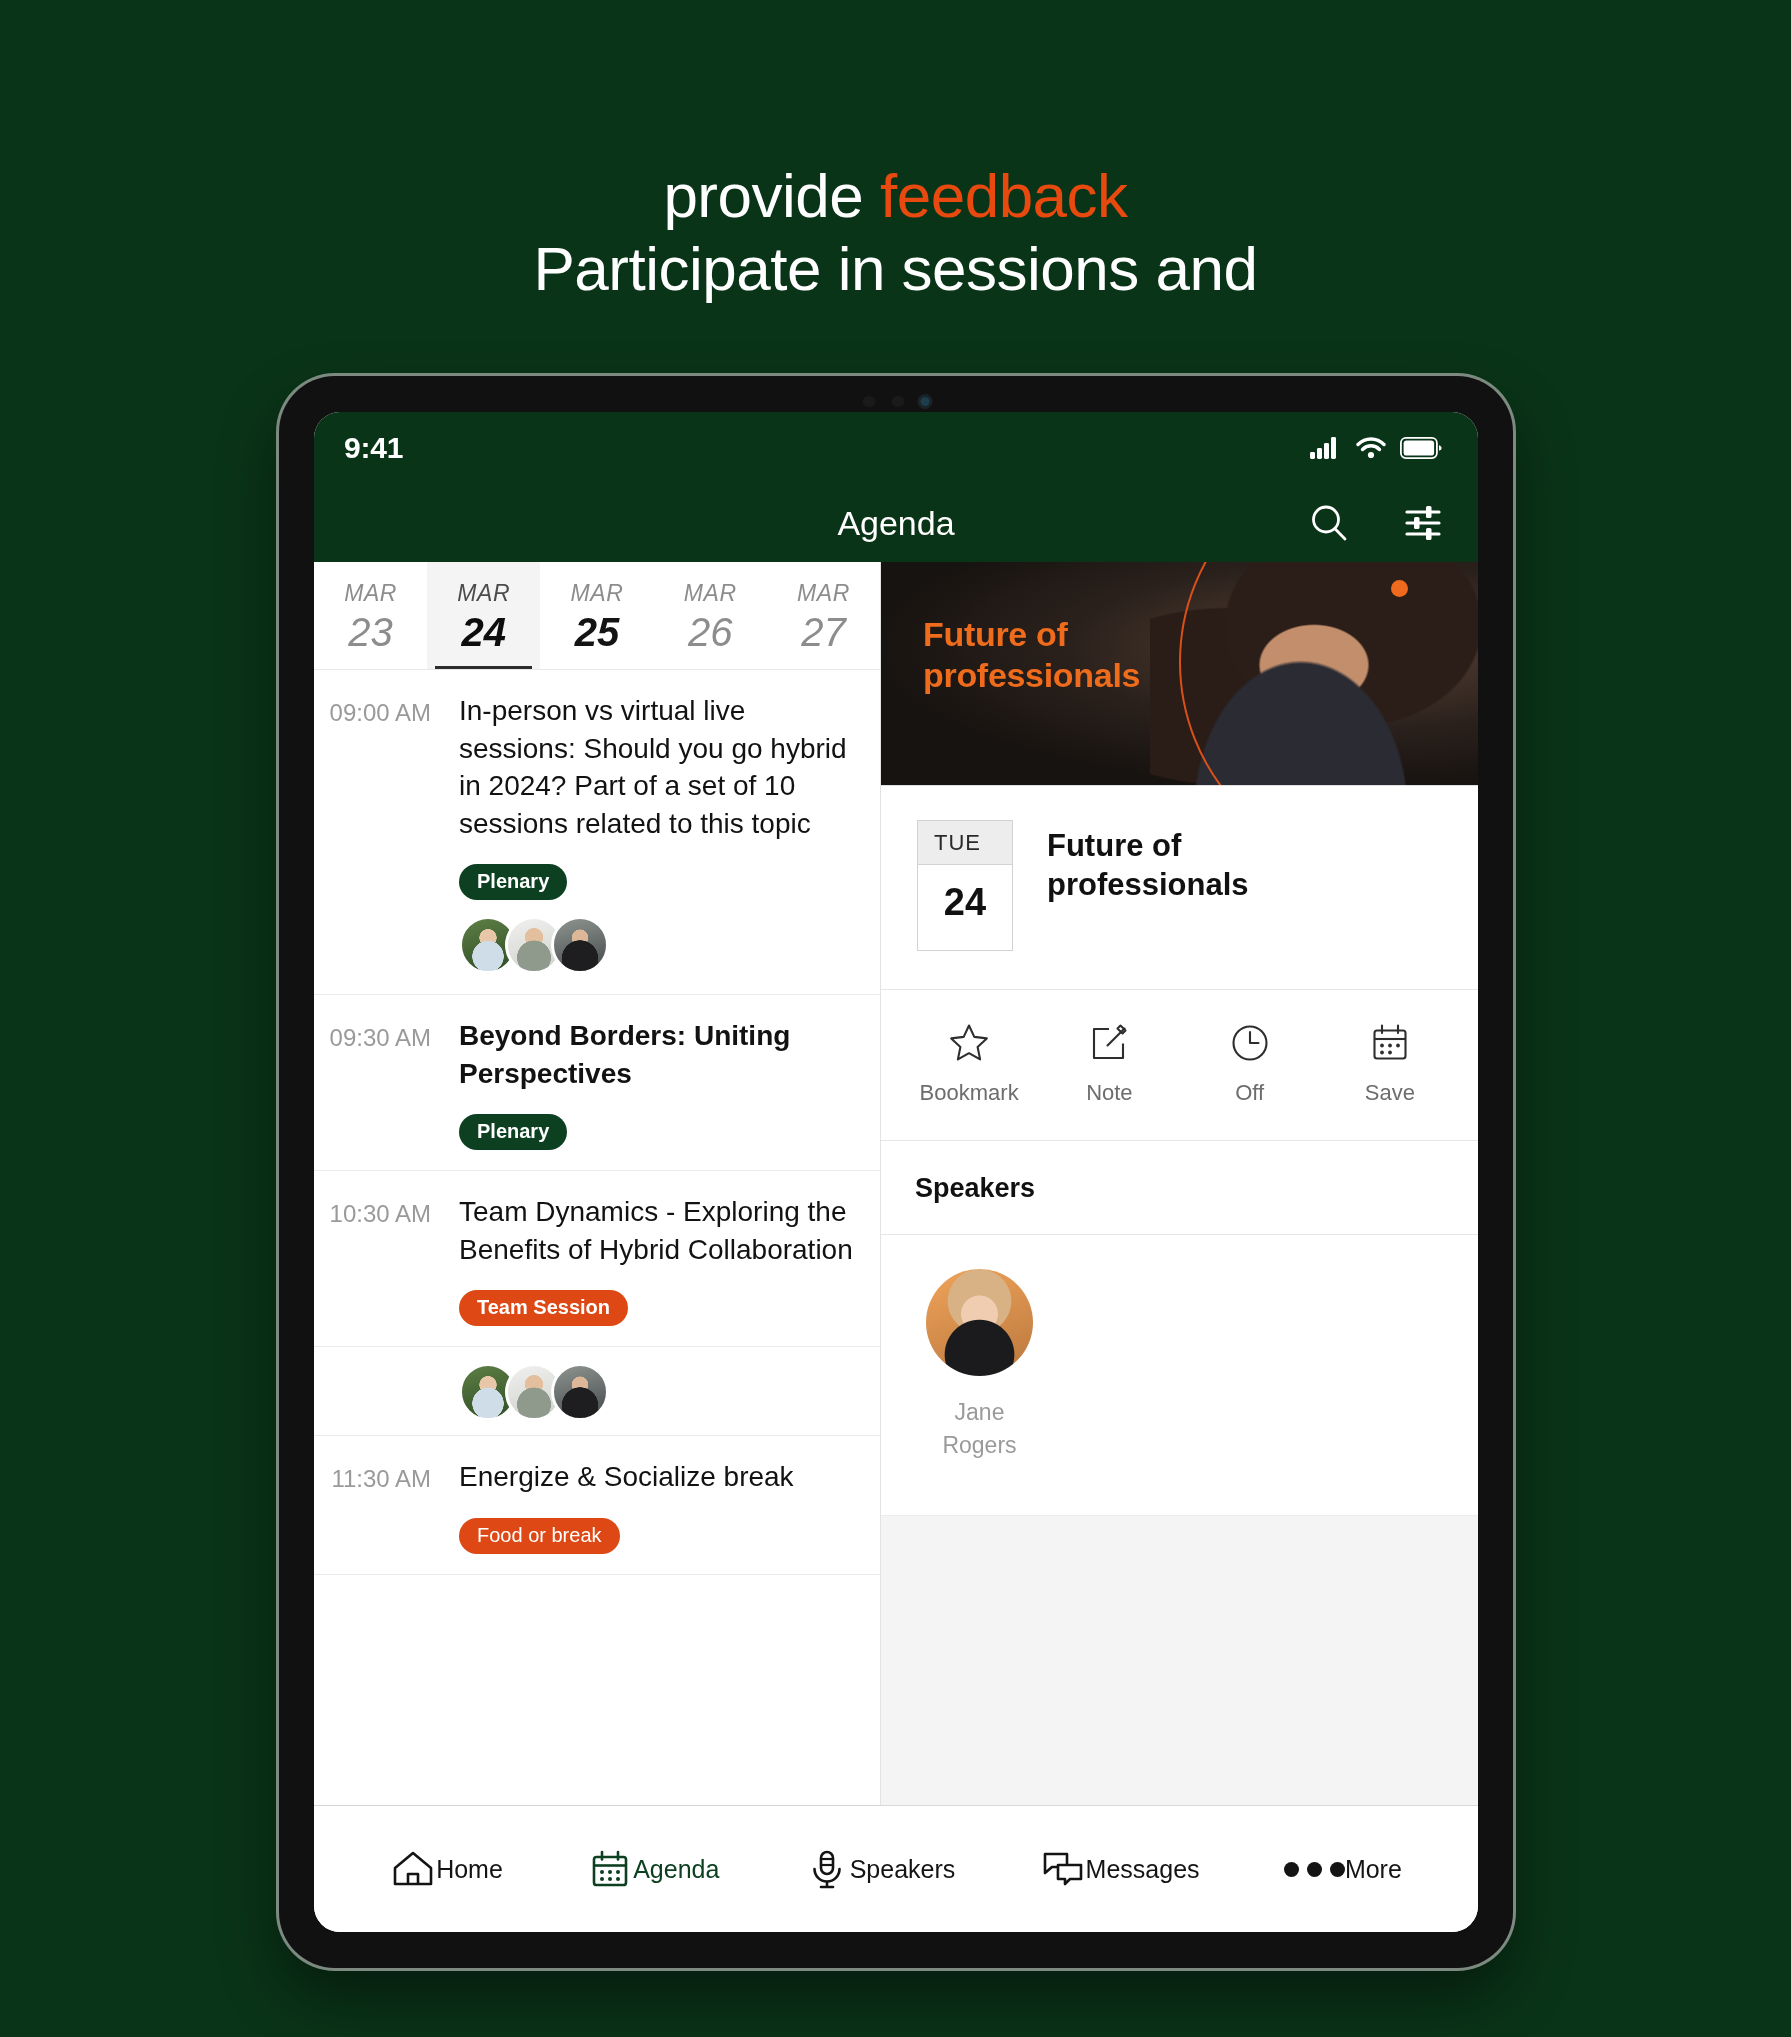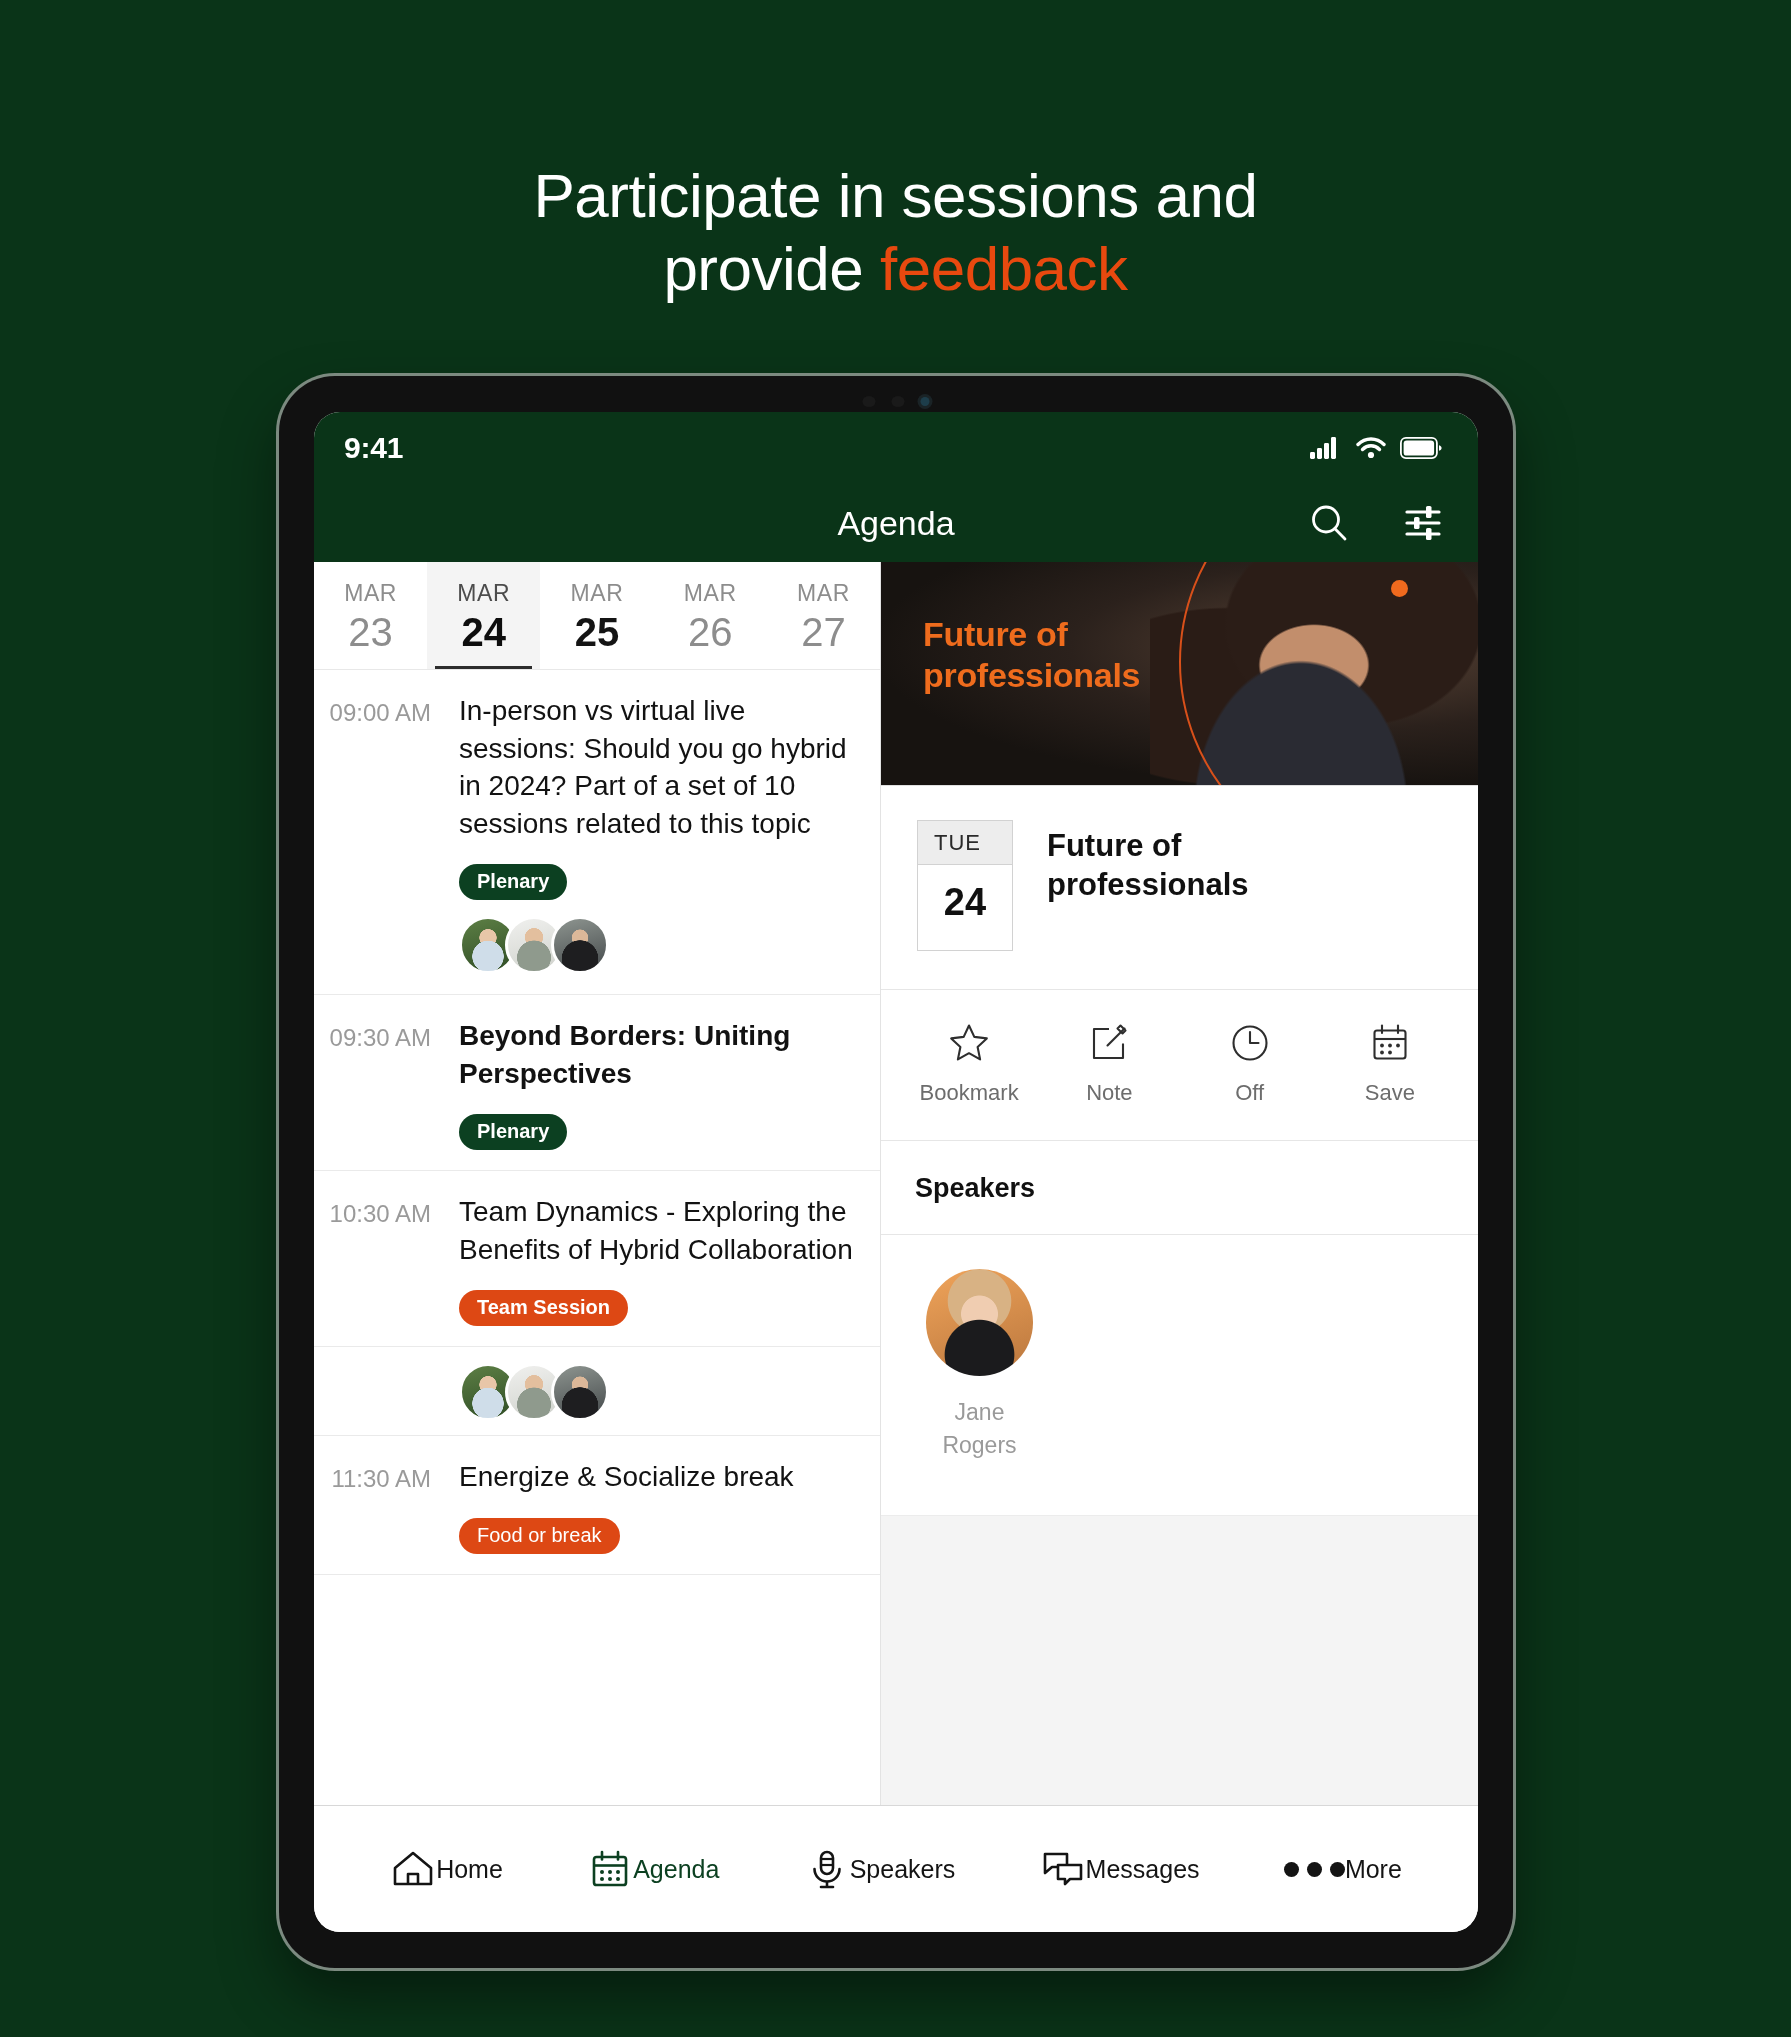--- a/index.html
+++ b/index.html
@@ -71,21 +71,21 @@
   .left-pane{
     width:567px; flex:0 0 567px; border-right:1px solid #e3e3e3;
     display:flex; flex-direction:column; background:#fff;
   }
   .right-pane{ flex:1 1 auto; display:flex; flex-direction:column; background:#fff; }
 
   
   .date-strip{ display:flex; border-bottom:1px solid #e8e8e8; flex:0 0 auto; }
   .date-tab{
     flex:1 1 0; text-align:center; padding:16px 0 14px;
-    color:#8d8d8d; position:relative;
+    color:#8d8d8d; position:relative;font-style:italic;
   }
   .date-tab .m{ font-size:23px; letter-spacing:0.6px; line-height:1.35; }
   .date-tab .d{ font-size:40px; line-height:1.15; }
   .date-tab.bold .d{ color:#141414; font-weight:700; }
   .date-tab.active{ background:#f4f4f4; }
   .date-tab.active .m{ color:#4c4c4c; }
   .date-tab.active .d{ color:#0d0d0d; font-weight:700; }
   .date-tab.active:after{
     content:""; position:absolute; left:8px; right:8px; bottom:0;
     height:3px; background:#2c2c2c;
@@ -205,22 +205,22 @@
   .tab .tl{ font-size:25px; }
   .tab.active{ color:#0c4021; }
   .dots{ display:flex; gap:8px; }
   .dots i{ width:15px;height:15px;border-radius:50%;background:#141414;display:block; }
   svg{ display:block; }
 </style>
 </head>
 <body>
 
 <div class="promo">
+  <div><span>provide </span><span class="accent">feedback</span></div>
   <div>Participate in sessions and</div>
-  <div><span>provide </span><span class="accent">feedback</span></div>
 </div>
 
 <div class="tablet">
 
   <div class="camera">
     <span class="cam-blur"></span>
     <span class="cam-blur"></span>
     <span class="cam-dot"></span>
   </div>
 

